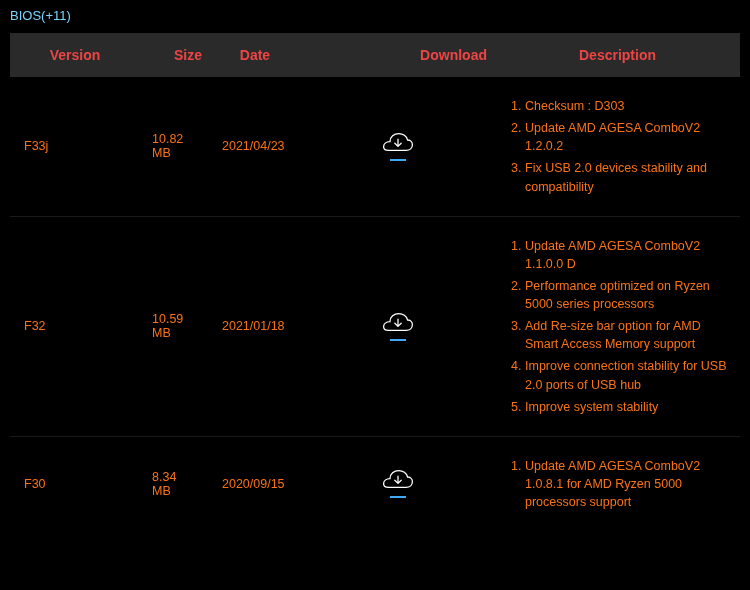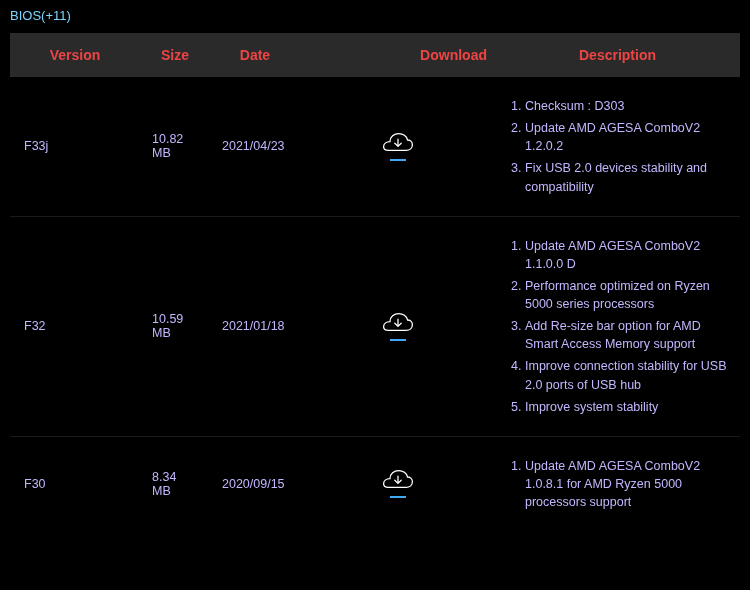--- a/index.html
+++ b/index.html
@@ -30,29 +30,29 @@
       background: #2a2a2a;
     }
     thead th {
       padding: 14px 8px;
       font-weight: bold;
       font-size: 14px;
       text-align: center;
       color: #ef4444;
     }
     thead th.col-version { width: 130px; }
-    thead th.col-size { width: 70px; }
+    thead th.col-size { width: 70px; text-align: right; }
     thead th.col-date { width: 90px; }
     thead th.col-download { width: 195px; text-align: right; }
     thead th.col-description { width: auto; }
     tbody td {
       padding: 20px 12px;
       vertical-align: middle;
       font-size: 12.5px;
-      color: #c4b5fd;
+      color: #f97316;
       border-bottom: 1px solid #1a1a1a;
     }
     tbody tr:last-child td {
       border-bottom: none;
     }
     td.cell-version {
       padding-left: 14px;
     }
     td.cell-download {
       text-align: center;

